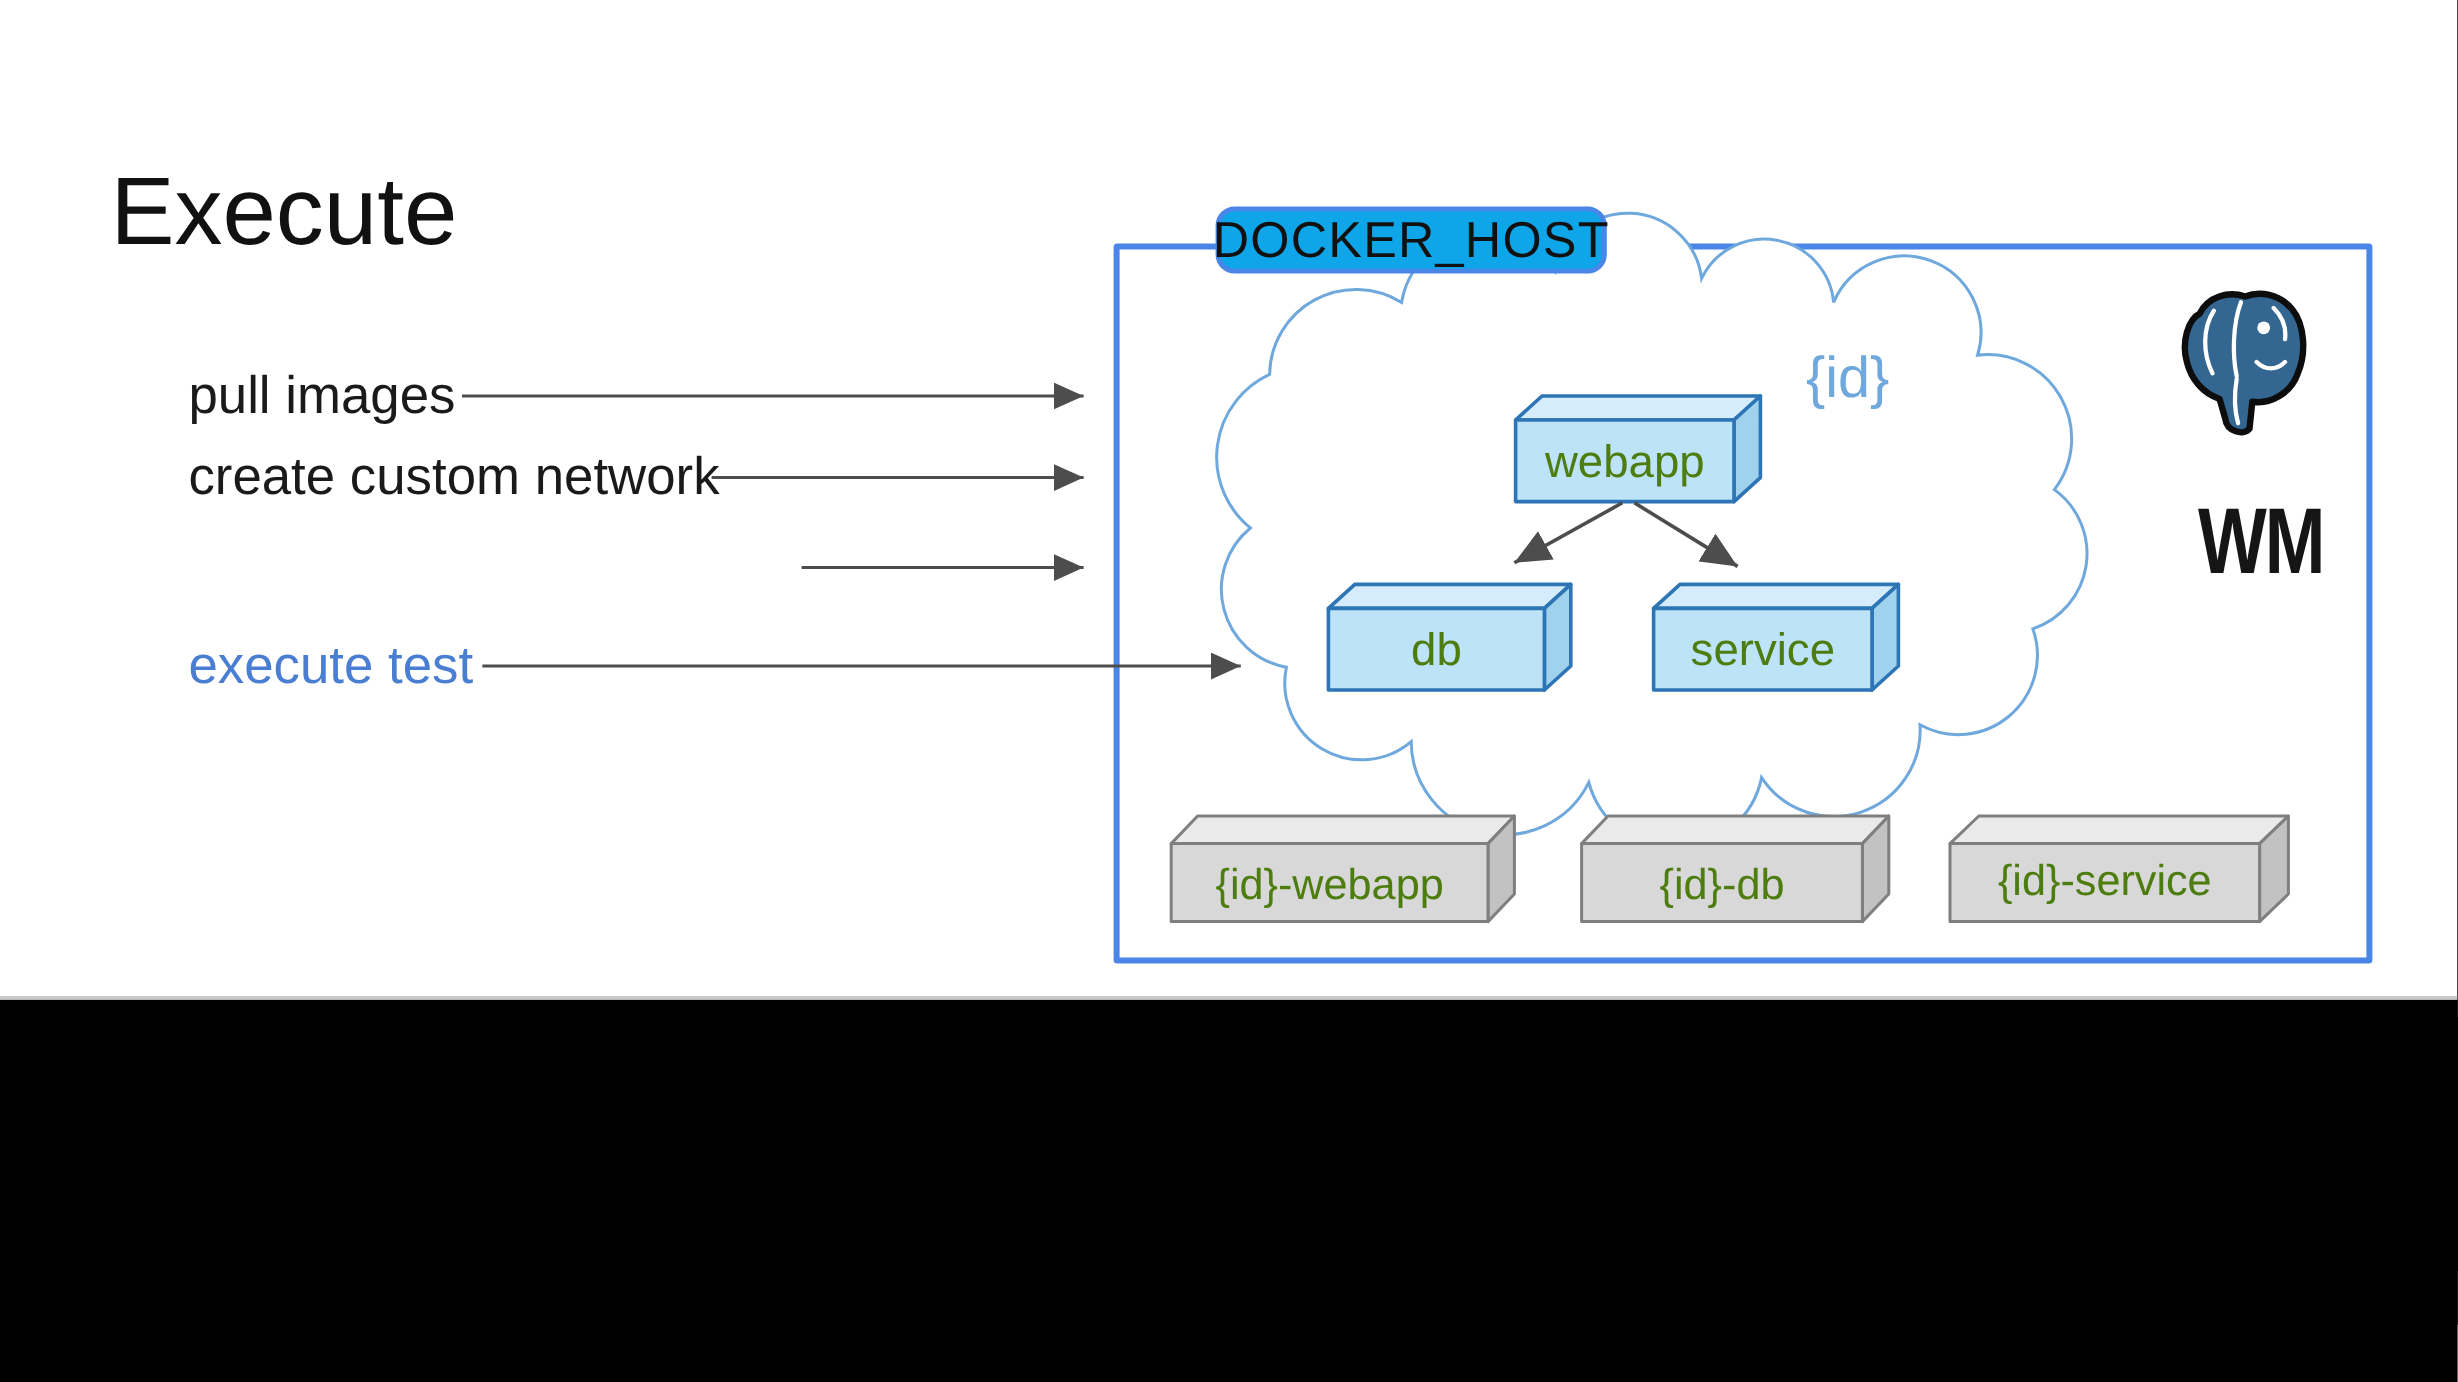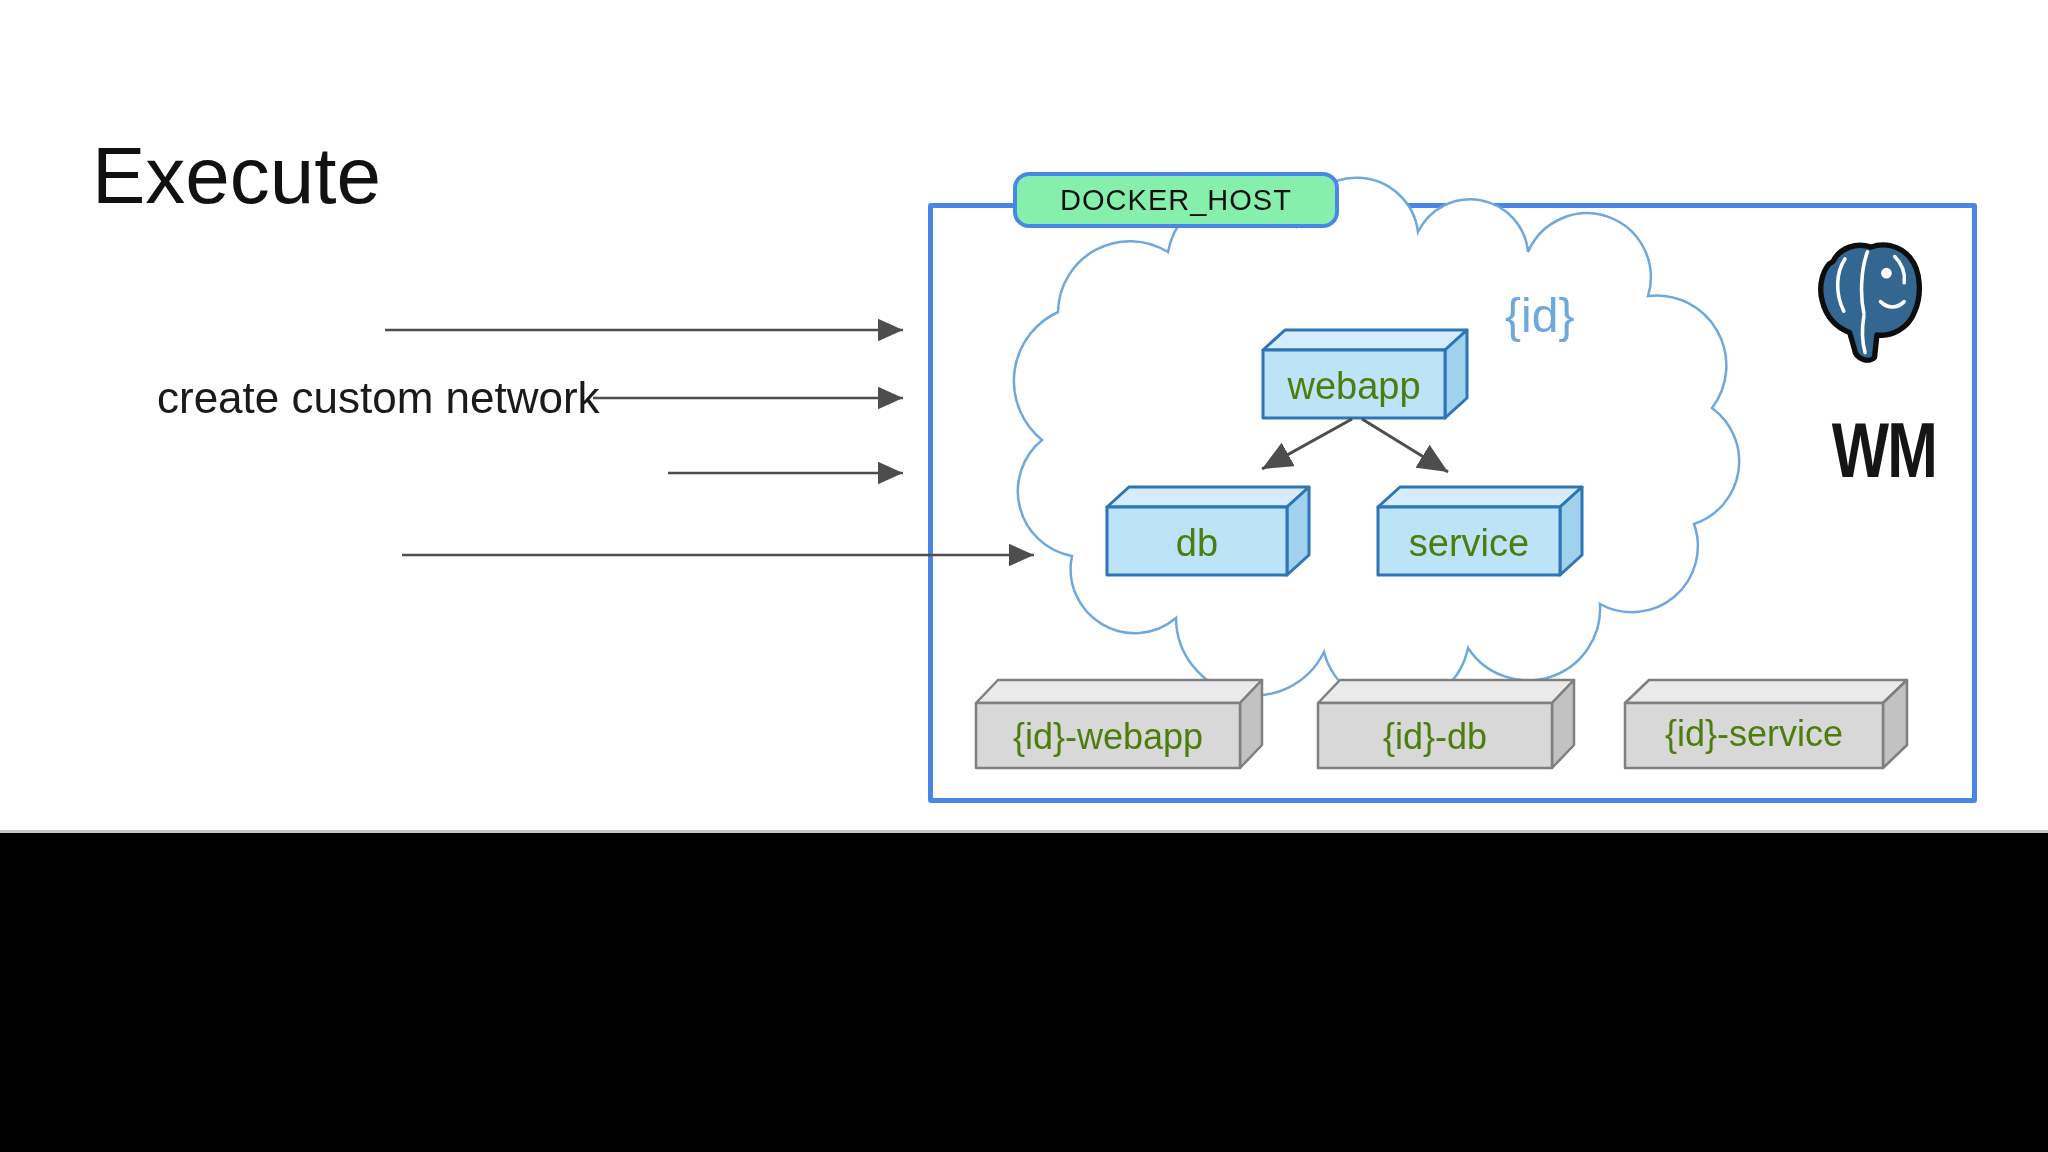--- a/index.html
+++ b/index.html
@@ -6,23 +6,23 @@
   .canvas{position:relative;width:2048px;height:1104px;background:#000;overflow:hidden;
           font-family:Liberation Sans, sans-serif;}
   .slide{position:absolute;left:0;top:0;width:2048px;height:830px;background:#fff;
          border-bottom:3px solid #c8c8c8;}
   .title{position:absolute;left:92px;top:134px;font-size:80px;line-height:1.05;color:#111;}
   .step{position:absolute;left:157px;font-size:44px;line-height:48px;color:#1a1a1a;white-space:nowrap;}
   .step.hl{color:var(--highlight-step,#4a7ed2);}
   .host-rect{position:absolute;left:928px;top:203px;width:1049px;height:600px;box-sizing:border-box;
              border:5px solid var(--host-border,#4a86e8);border-radius:3px;background:transparent;}
   .host-label{position:absolute;left:1013px;top:172px;width:326px;height:56px;box-sizing:border-box;
-              background:#86efac;border:4px solid var(--host-border,#4a86e8);border-radius:16px;
+              background:#0ea5e9;border:4px solid var(--host-border,#4a86e8);border-radius:16px;
               display:flex;align-items:center;justify-content:center;
-              font-size:29px;color:#111;letter-spacing:1px;}
+              font-size:42px;color:#111;letter-spacing:1px;}
   .net-id{position:absolute;left:1505px;top:288px;font-size:48px;color:var(--cloud,#6fa8dc);}
   .lbl{position:absolute;transform:translate(-50%,-50%);font-size:38px;color:#4d7c0f;white-space:nowrap;}
   .lbl.sm{font-size:36px;}
   .wm{position:absolute;left:1814px;top:408px;width:140px;text-align:center;
       font-size:74px;font-weight:bold;color:#151515;transform:scale(0.82,1.05);letter-spacing:-2px;}
   svg.overlay{position:absolute;left:0;top:0;}
   .cloud-path{fill:#ffffff;stroke:var(--cloud,#6fa8dc);stroke-width:2.5;}
   .aline{stroke:var(--arrow,#4d4d4d);stroke-width:2.5;fill:none;}
   .aline2{stroke:var(--arrow,#4d4d4d);stroke-width:3;fill:none;}
   .ah{fill:var(--arrow,#4d4d4d);}
@@ -36,21 +36,23 @@
   .pg-line{fill:none;stroke:#fff;stroke-width:3;stroke-linecap:round;}
 </style>
 </head>
 <body>
 
 <div class="canvas">
   <div class="slide">
 
     <div class="title">Execute</div>
 
+    <div class="step" style="top:306px">pull images</div>
     <div class="step" style="top:374px">create custom network</div>
+    <div class="step hl" style="top:531px">execute test</div>
 
     <div class="host-rect"></div>
 
     <svg class="overlay" width="2048" height="830" viewBox="0 0 2048 830">
       <defs>
         <marker id="ah" markerWidth="11" markerHeight="9" refX="10" refY="4.5" orient="auto" markerUnits="strokeWidth">
           <path class="ah" d="M0,0 L10,4.5 L0,9 Z"></path>
         </marker>
       </defs>
 

